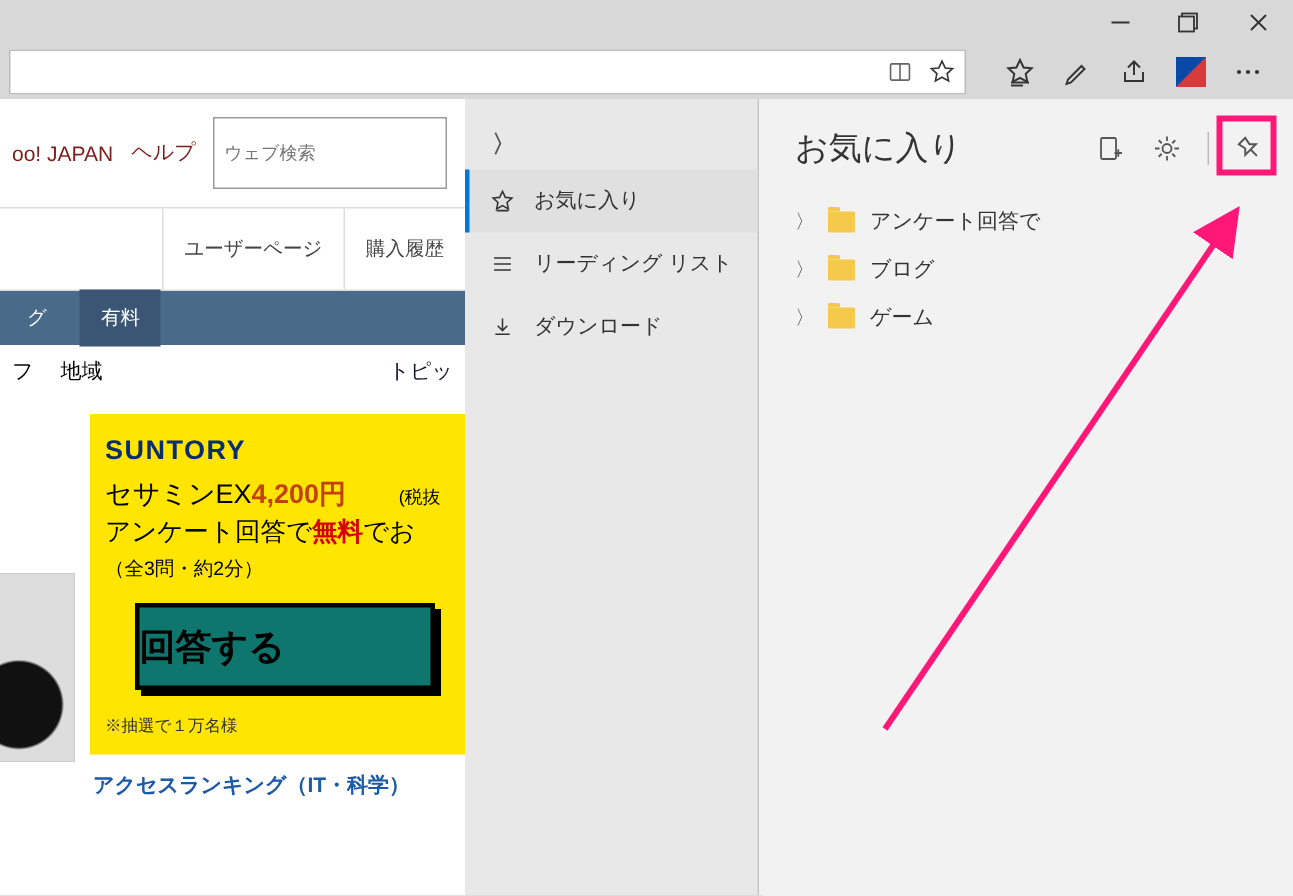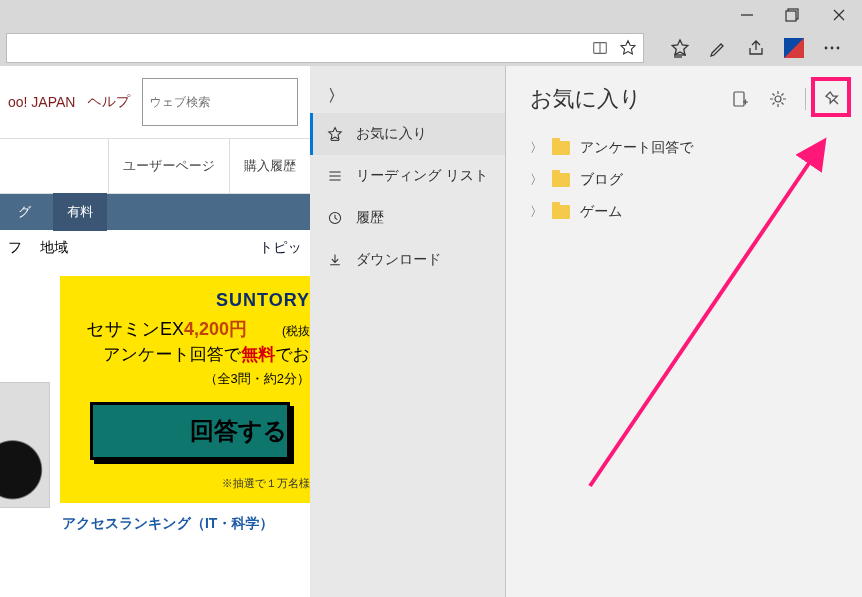--- a/index.html
+++ b/index.html
@@ -24,21 +24,21 @@
 .page-links { display: flex; border-top: 1px solid #ddd; border-bottom: 1px solid #ddd; align-items: center; }
 .page-link { padding: 18px 14px; font-size: 13px; color: #444; border-left: 1px solid #ddd; }
 .page-nav { background: #4a6a8a; color: #fff; display: flex; align-items: center; height: 36px; gap: 8px; font-size: 13px; padding-left: 4px; }
 .page-nav-item { padding: 10px 14px; }
 .page-nav-item.dark { background: #3b5574; }
 .page-sub { display: flex; align-items: center; height: 36px; font-size: 14px; padding: 0 8px; gap: 18px; }
 .page-sub-right { margin-left: auto; color: #0f172a; }
 .ad-wrap { padding: 10px 0 0 60px; }
 .ad-thumb { position: absolute; left: -4px; top: 316px; width: 54px; height: 126px; background: #eee; border: 1px solid #ccc; }
 .ad-thumb::after { content: ''; position: absolute; inset: 0; background: radial-gradient(circle at 30% 70%, #111 0%, #111 30%, #ddd 32%, #ddd 100%); }
-.ad { width: 260px; background: #ffe500; padding: 14px 10px 12px; text-align: right; }
+.ad { width: 260px; background: #ffe500; padding: 14px 10px 12px; text-align: left; }
 .ad-brand { font-weight: bold; font-size: 18px; color: #0a2d6e; letter-spacing: 1px; }
 .ad-line1 { font-size: 18px; margin-top: 6px; }
 .ad-price { color: #c2410c; font-weight: bold; }
 .ad-tax { font-size: 12px; padding-left: 35px; }
 .ad-line2 { font-size: 17px; margin-top: 2px; }
 .ad-free { color: #d60000; font-weight: bold; }
 .ad-note { font-size: 13px; margin-top: 4px; }
 .ad-btn { margin: 14px auto 0; width: 200px; background: #0f766e; border: 3px solid #000; box-shadow: 4px 4px 0 #000; font-size: 24px; font-weight: bold; padding: 10px 0; cursor: pointer; }
 .ad-foot { font-size: 11px; margin-top: 16px; color: #333; }
 .ad-caption { margin-top: 12px; color: #1c5aa6; font-size: 14px; font-weight: bold; text-align: left; padding-left: 2px; }
@@ -187,29 +187,20 @@
     </div>
     <div class="hub-item">
       <span class="hub-ico">
           <svg width="16" height="16" viewBox="0 0 20 20">
             <line x1="3" y1="5" x2="17" y2="5" stroke="#333" stroke-width="1.3"></line>
             <line x1="3" y1="10" x2="17" y2="10" stroke="#333" stroke-width="1.3"></line>
             <line x1="3" y1="15" x2="17" y2="15" stroke="#333" stroke-width="1.3"></line>
           </svg>
         </span>
       <span>リーディング リスト</span>
-    </div>
-    <div class="hub-item">
-      <span class="hub-ico">
-          <svg width="16" height="16" viewBox="0 0 20 20">
-            <circle cx="10" cy="10" r="7" fill="none" stroke="#333" stroke-width="1.3"></circle>
-            <path d="M10 6v4l3 2" fill="none" stroke="#333" stroke-width="1.3"></path>
-          </svg>
-        </span>
-      <span>履歴</span>
     </div>
     <div class="hub-item">
       <span class="hub-ico">
           <svg width="16" height="16" viewBox="0 0 20 20">
             <path d="M10 3v10M6 9l4 4 4-4M4 16h12" fill="none" stroke="#333" stroke-width="1.3"></path>
           </svg>
         </span>
       <span>ダウンロード</span>
     </div>
   </div>

